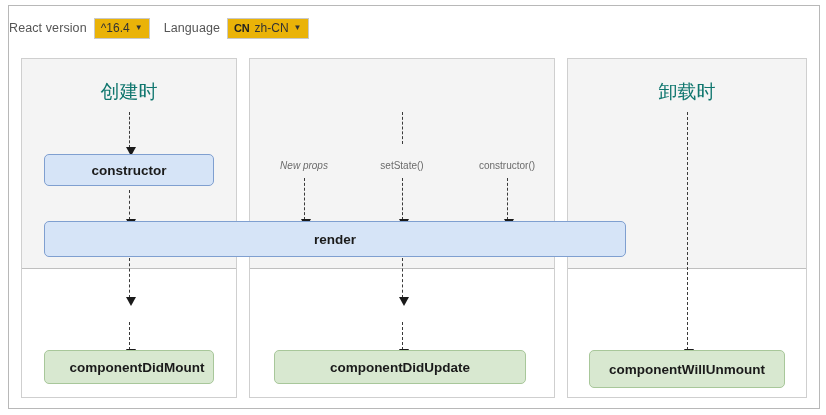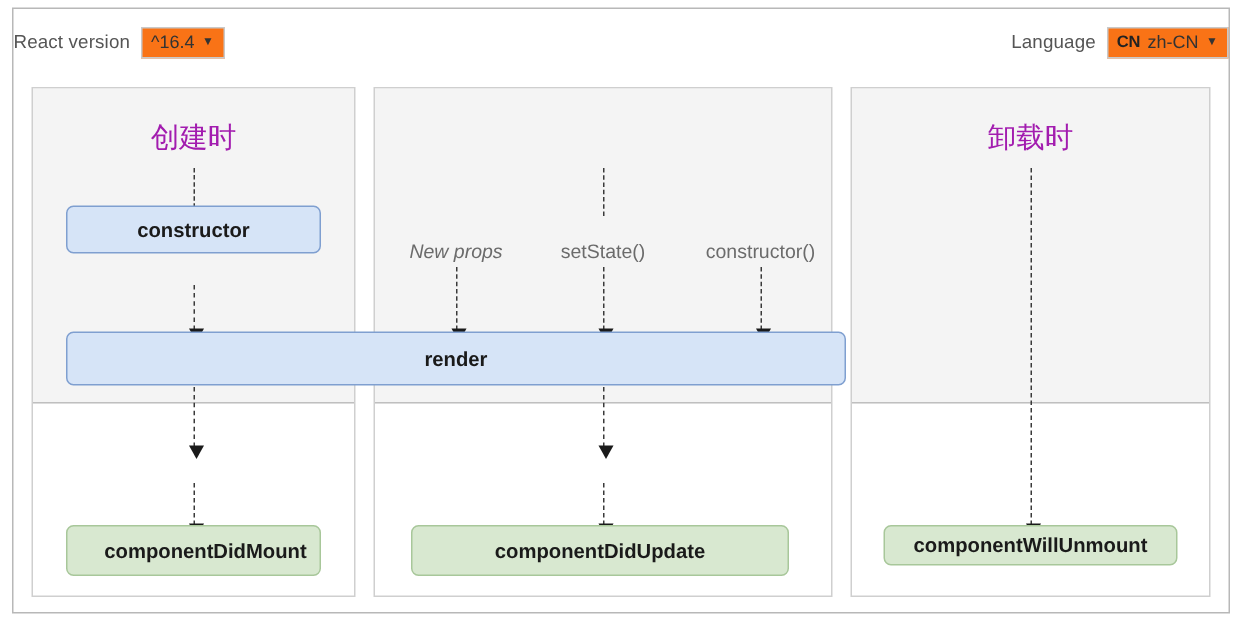--- a/index.html
+++ b/index.html
@@ -25,36 +25,36 @@
 
   
   #toolbar {
     position: absolute;
     left: 0;
     top: 0;
     width: 100%;
     height: 44px;
     display: flex;
     align-items: center;
-    justify-content: space-between;
+    justify-content: flex-start;
     gap: 14px;
   }
   .tb-label {
     font-size: 12.5px;
     color: #555555;
     letter-spacing: .1px;
   }
   .tb-select {
     display: inline-flex;
     align-items: center;
     gap: 5px;
     height: 21px;
     padding: 0 6px;
     border: 1px solid #c9c9c9;
-    background: #f97316;
+    background: #eab308;
     font-size: 12px;
     color: #333333;
     cursor: pointer;
     white-space: nowrap;
   }
   .tb-select .flag {
     font-size: 11px;
     font-weight: bold;
     color: #222222;
     letter-spacing: -.2px;
@@ -99,21 +99,21 @@
   #panel-mounting  { left: 12px;  width: 216px; }
   #panel-updating  { left: 240px; width: 306px; }
   #panel-unmounting{ left: 558px; width: 240px; }
 
   .panel-title {
     position: absolute;
     top: 20px;
     width: 100%;
     text-align: center;
     font-size: 19px;
-    color: #a21caf;
+    color: #0f766e;
     font-family: "DejaVu Sans", sans-serif;
   }
 
   
   .node {
     position: absolute;
     display: flex;
     align-items: center;
     justify-content: center;
     border-radius: 5px;
@@ -138,21 +138,21 @@
     border: 1px solid #e3c07a;
     color: #333333;
     font-style: italic;
     font-weight: normal;
     font-size: 13px;
   }
 
   
   .trigger {
     position: absolute;
-    font-size: 13px;
+    font-size: 10px;
     color: #6b6b6b;
     text-align: left;
     white-space: nowrap;
     transform: translateX(-50%);
     z-index: 4;
   }
   .trigger.italic { font-style: italic; }
 
   
   .arrow {
@@ -228,29 +228,29 @@
     <div class="arrow" style="left:498px; top:128px; height:42px;"></div>
 
     <div class="arrow no-head" style="left:393px; top:62px; height:32px;"></div>
 
     <div class="arrow" style="left:393px; top:208px; height:40px;"></div>
 
     <div class="arrow" style="left:393px; top:272px; height:28px;"></div>
 
     <div class="arrow" style="left:678px; top:62px; height:238px;"></div>
 
-    <div class="node node-blue" style="left:35px; top:87px; width:170px; height:32px;">constructor</div>
+    <div class="node node-blue" style="left:35px; top:104px; width:170px; height:32px;">constructor</div>
 
     <div class="trigger italic" style="left:295px; top:110px;">New props</div>
     <div class="trigger" style="left:393px; top:110px;">setState()</div>
     <div class="trigger" style="left:498px; top:110px;">constructor()</div>
 
-    <div class="node node-blue" style="left:35px; top:171px; width:520px; height:36px;">render</div>
+    <div class="node node-blue" style="left:35px; top:171px; width:582px; height:36px;">render</div>
 
 
     <div class="node node-green" style="left:35px; top:300px; width:170px; height:34px;padding-left:16px;">componentDidMount</div>
 
     <div class="node node-green" style="left:265px; top:300px; width:252px; height:34px;">componentDidUpdate</div>
 
-    <div class="node node-green" style="left:580px; top:300px; width:196px; height:27px;">componentWillUnmount</div>
+    <div class="node node-green" style="left:580px; top:300px; width:196px; height:38px;">componentWillUnmount</div>
 
   </div>
 </div>
 
 </body></html>

